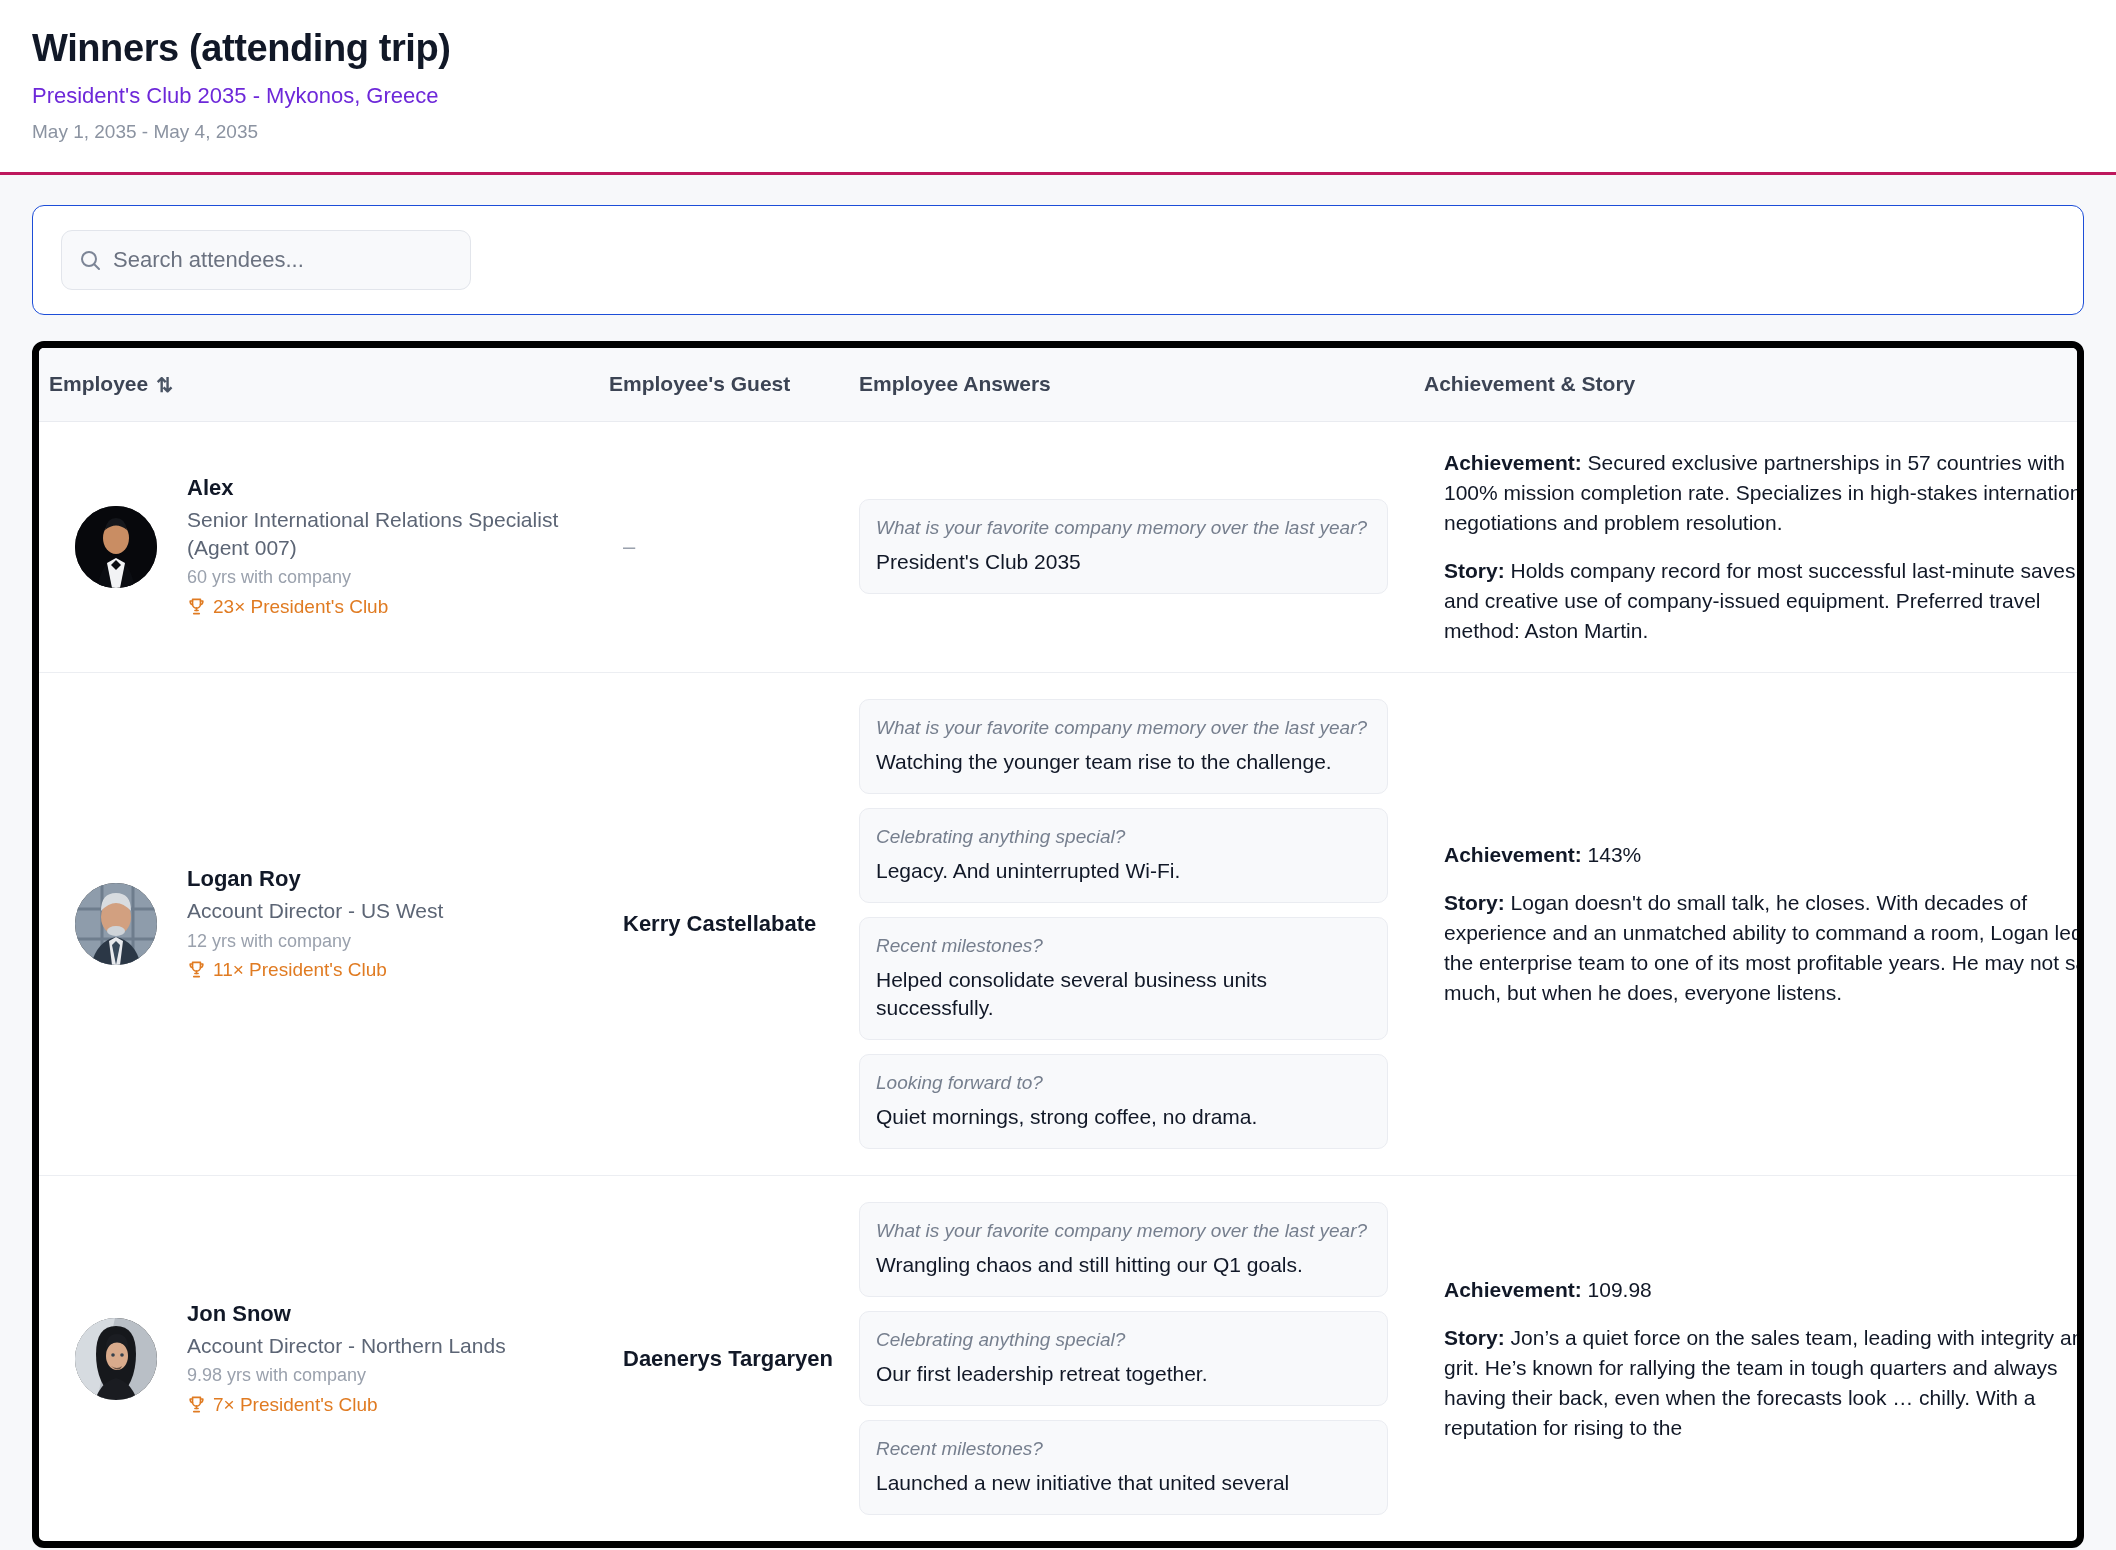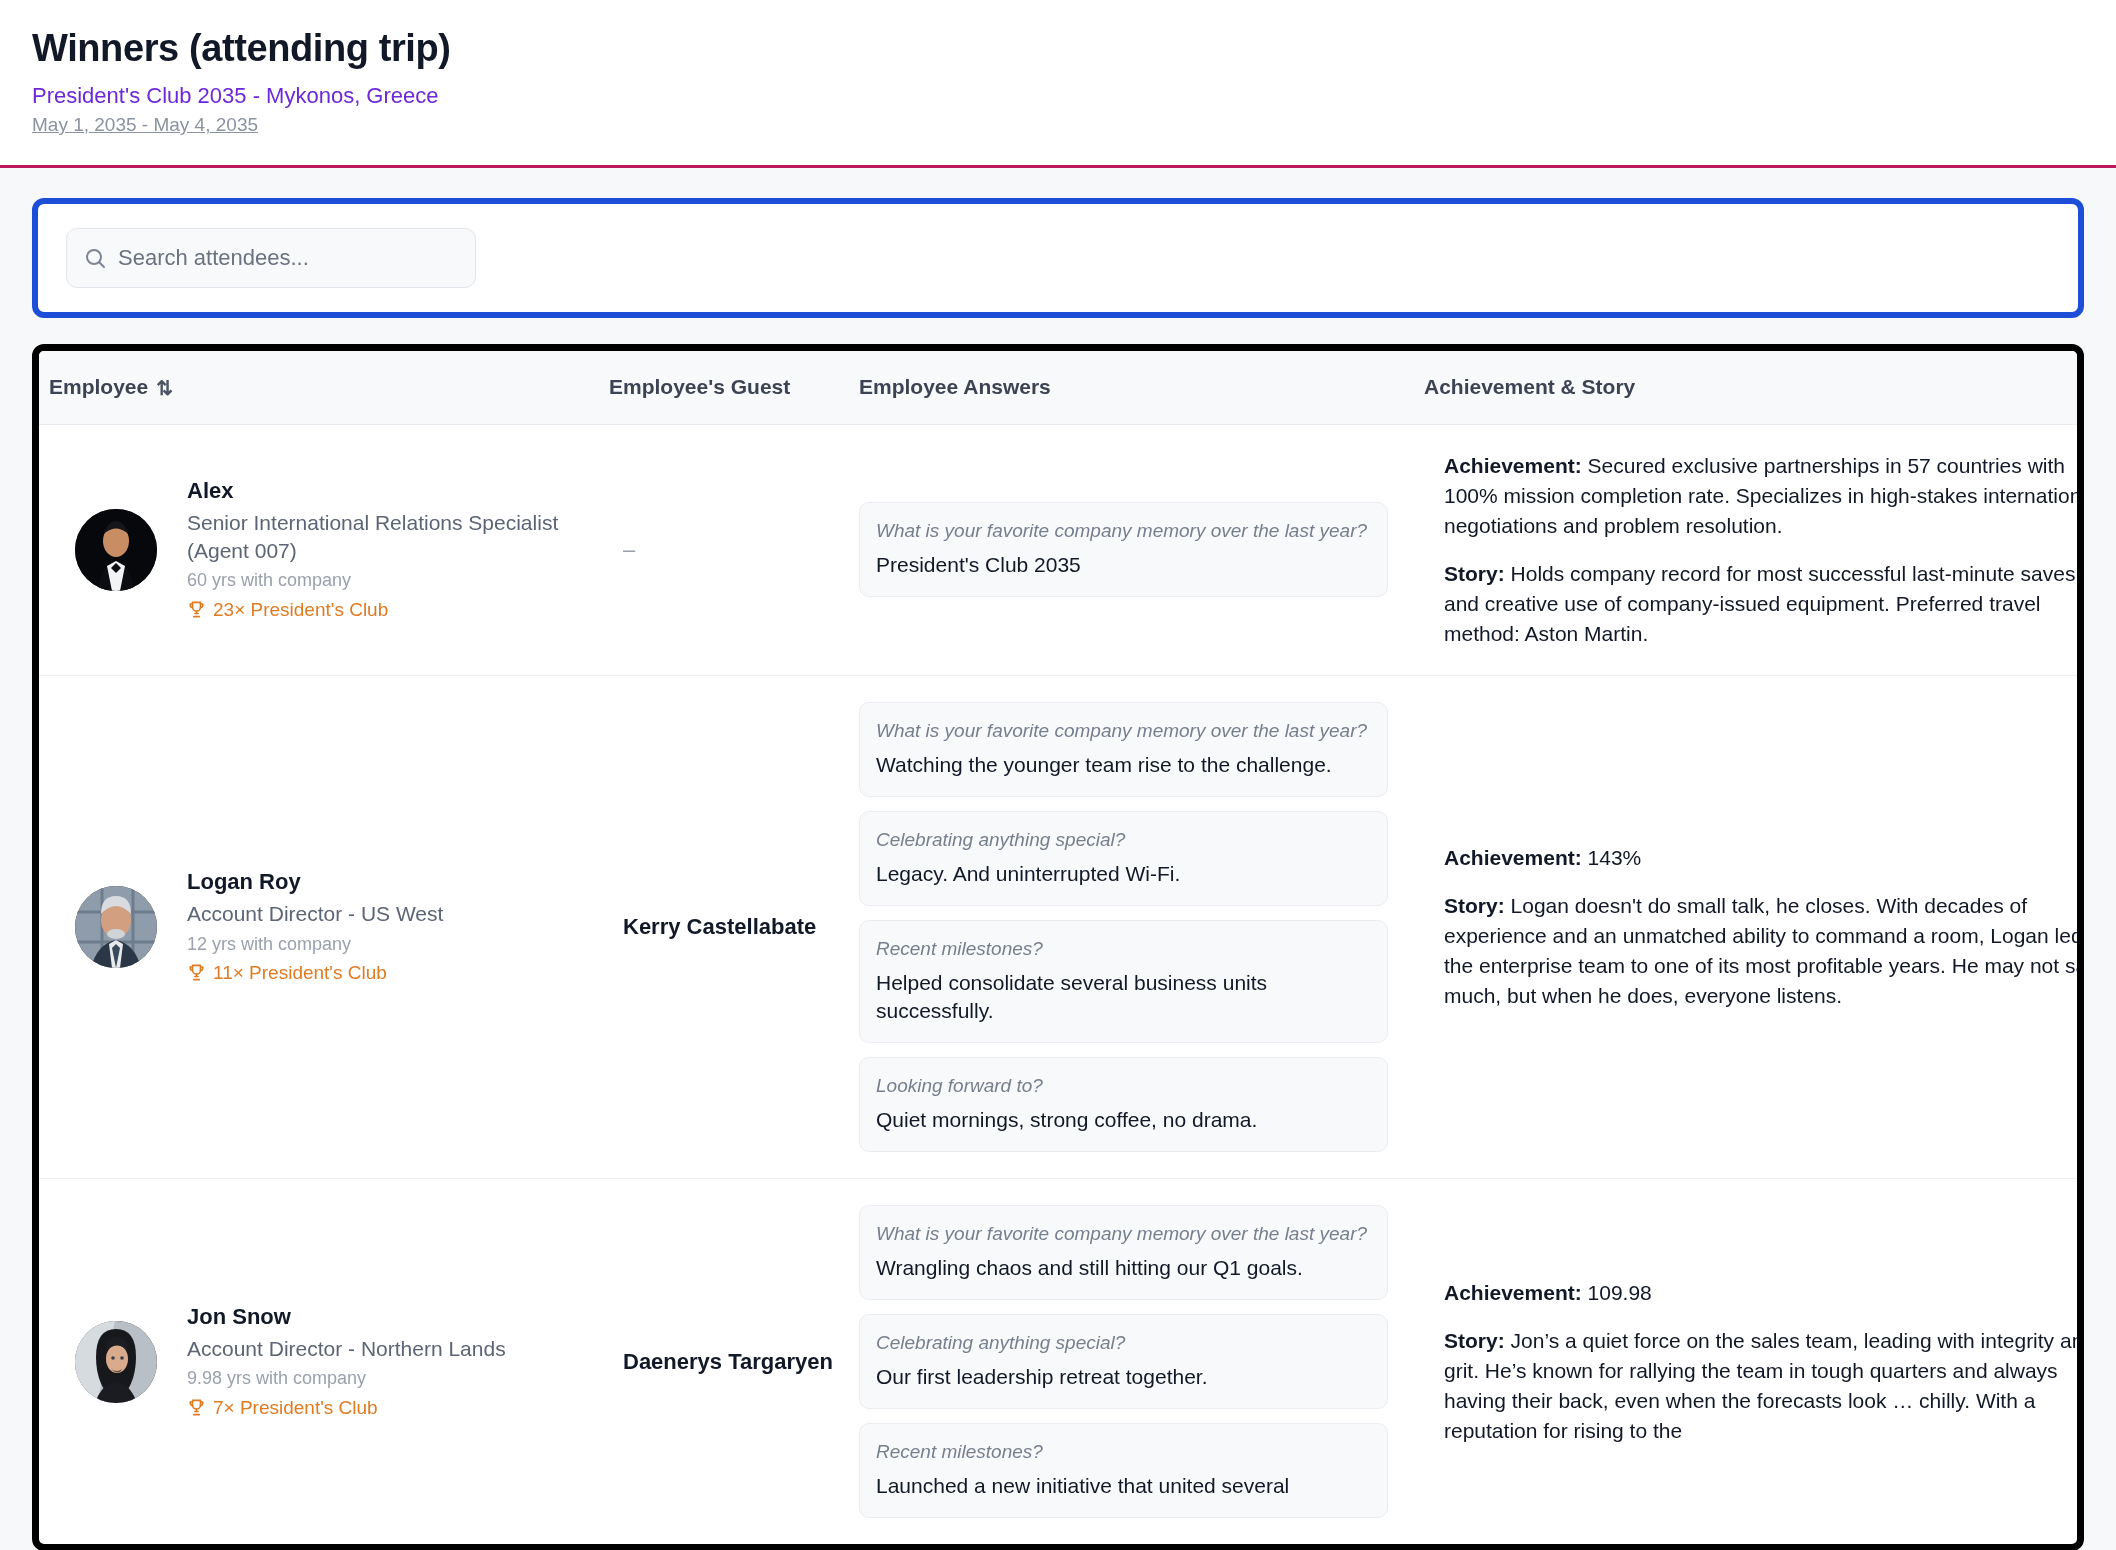--- a/index.html
+++ b/index.html
@@ -25,33 +25,32 @@
   }
   .page-subtitle {
     font-size: 22px;
     color: #6d28d9;
     margin-top: 10px;
     line-height: 1.25;
   }
   .page-dates {
     font-size: 19px;
     color: #8b93a1;
-    margin-top: 4px;
+    margin-top: 11px;
     line-height: 1.25;
-    text-decoration: underline;
   }
 
   
   .content { padding: 0 32px; }
   .search-panel {
     background: #ffffff;
     border-radius: 12px;
     margin-top: 30px;
     padding: 24px 28px;
-    border: 6px solid #1d4ed8;
+    border: 1px solid #1d4ed8;
   }
   .search-box {
     position: relative;
     width: 410px;
     height: 60px;
     background: #f8f9fb;
     border: 1px solid #e2e5eb;
     border-radius: 11px;
     display: flex;
     align-items: center;

